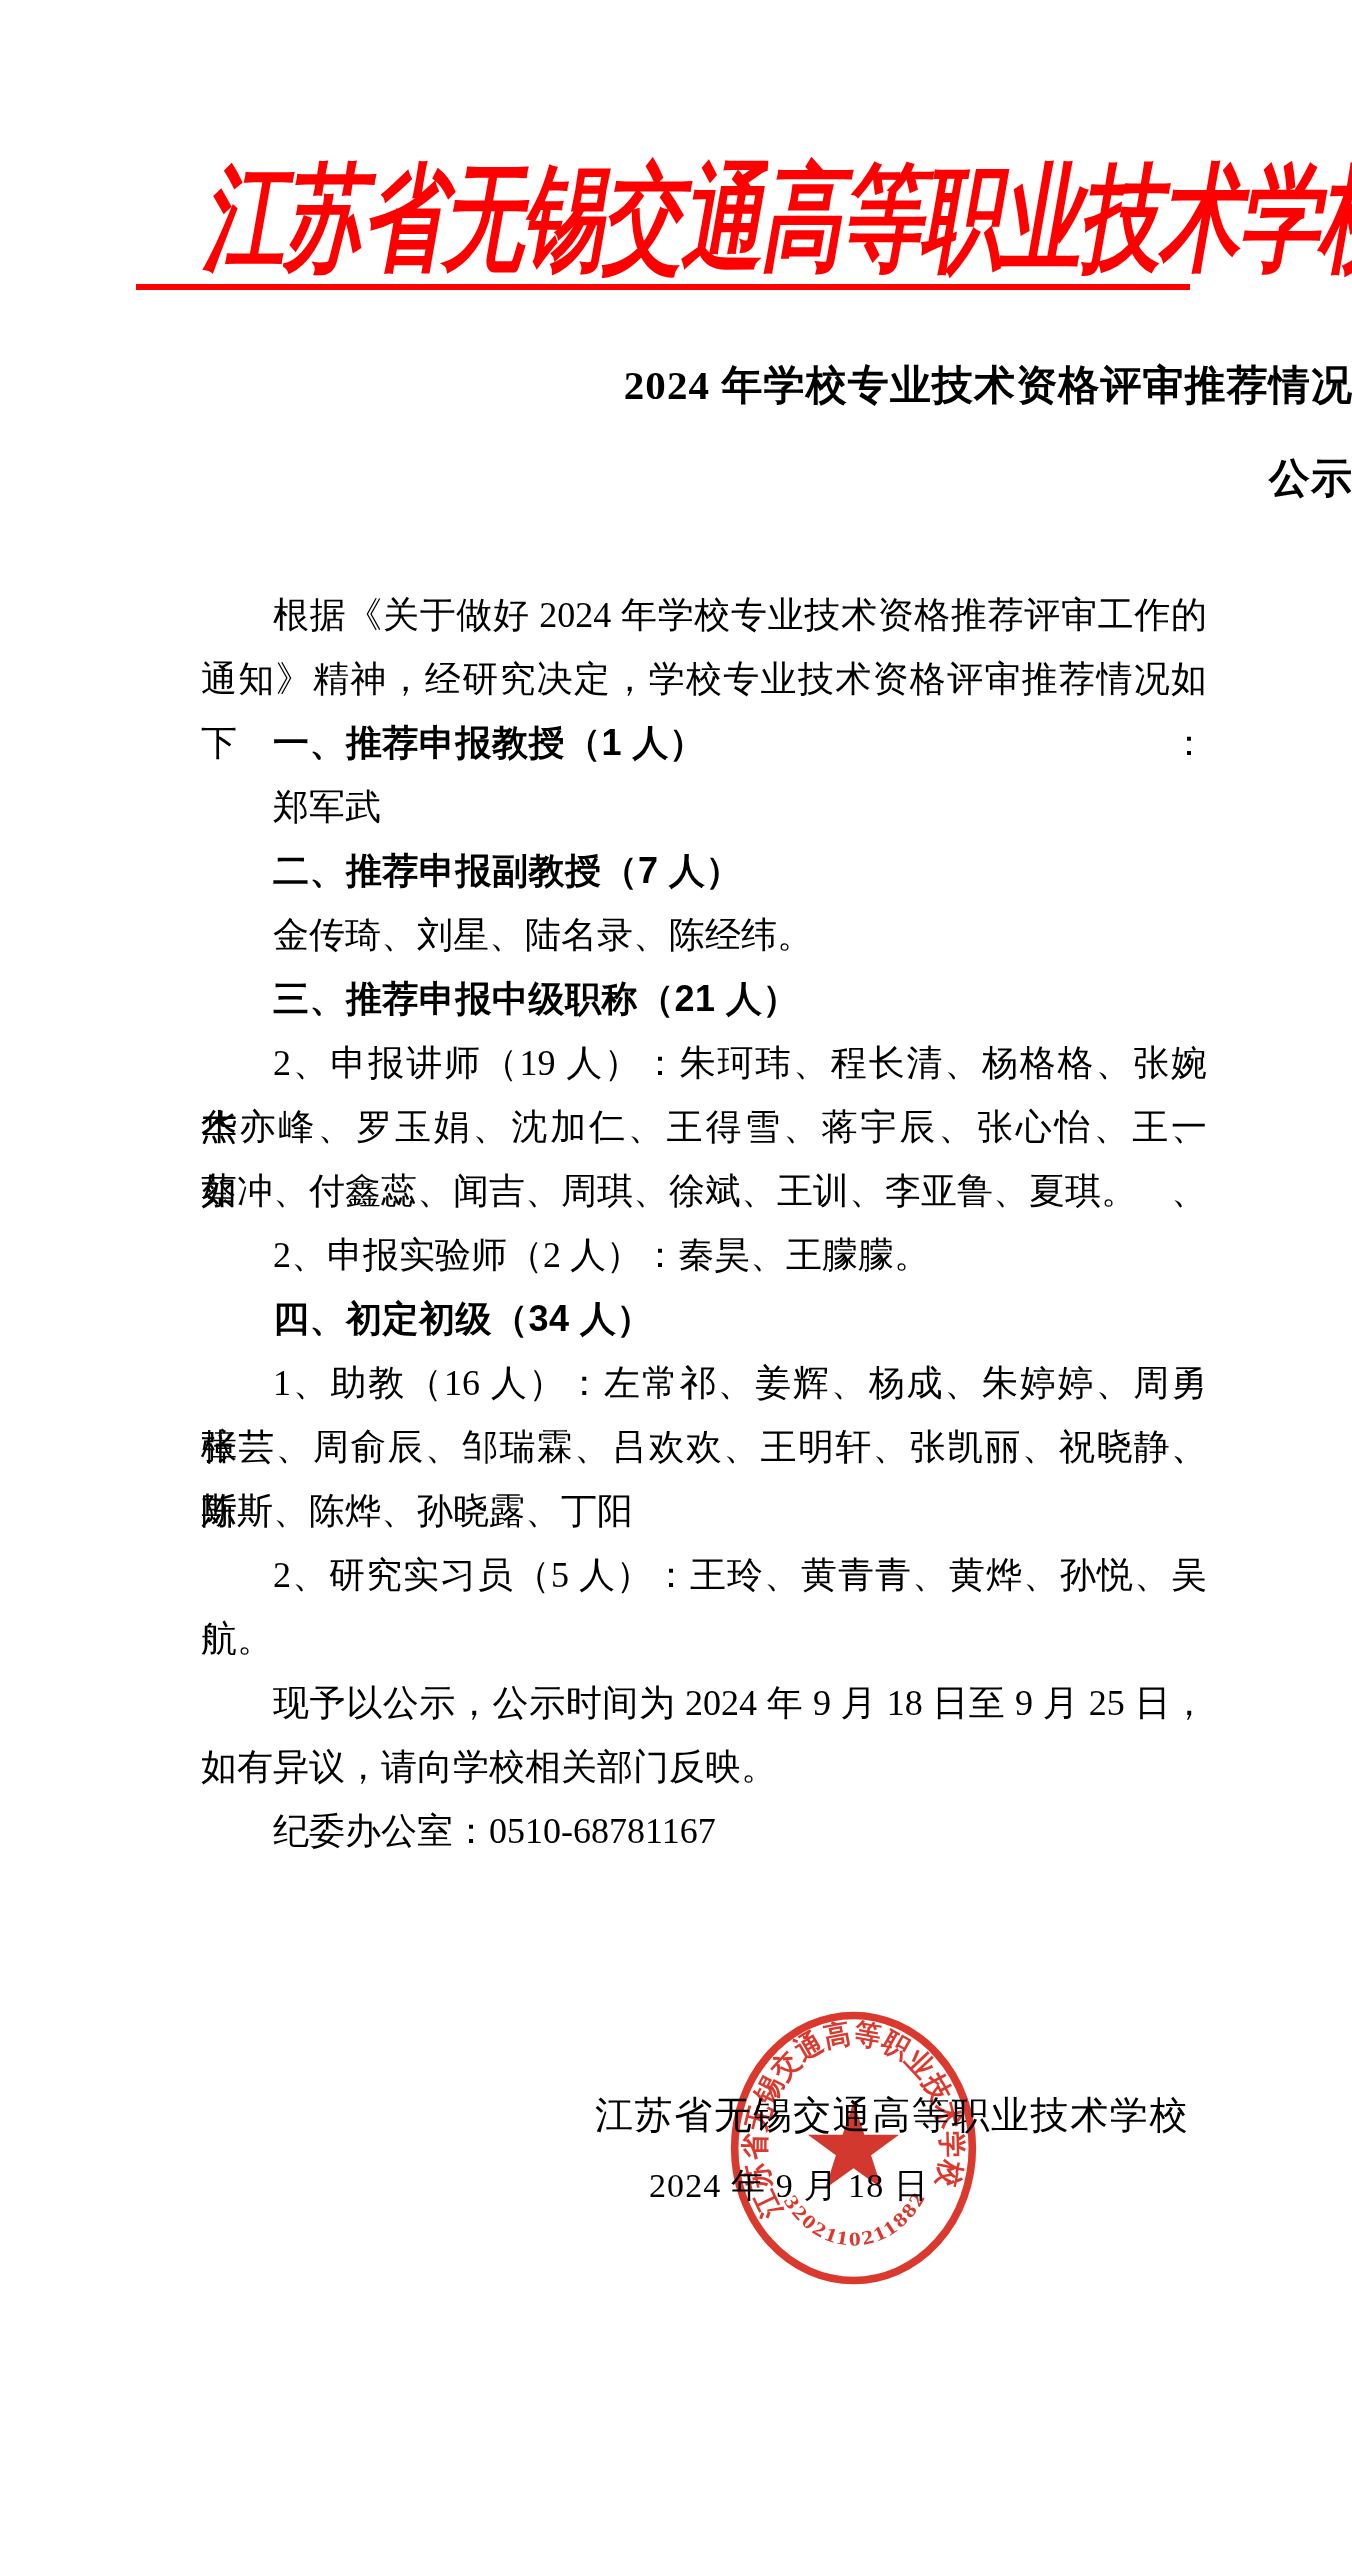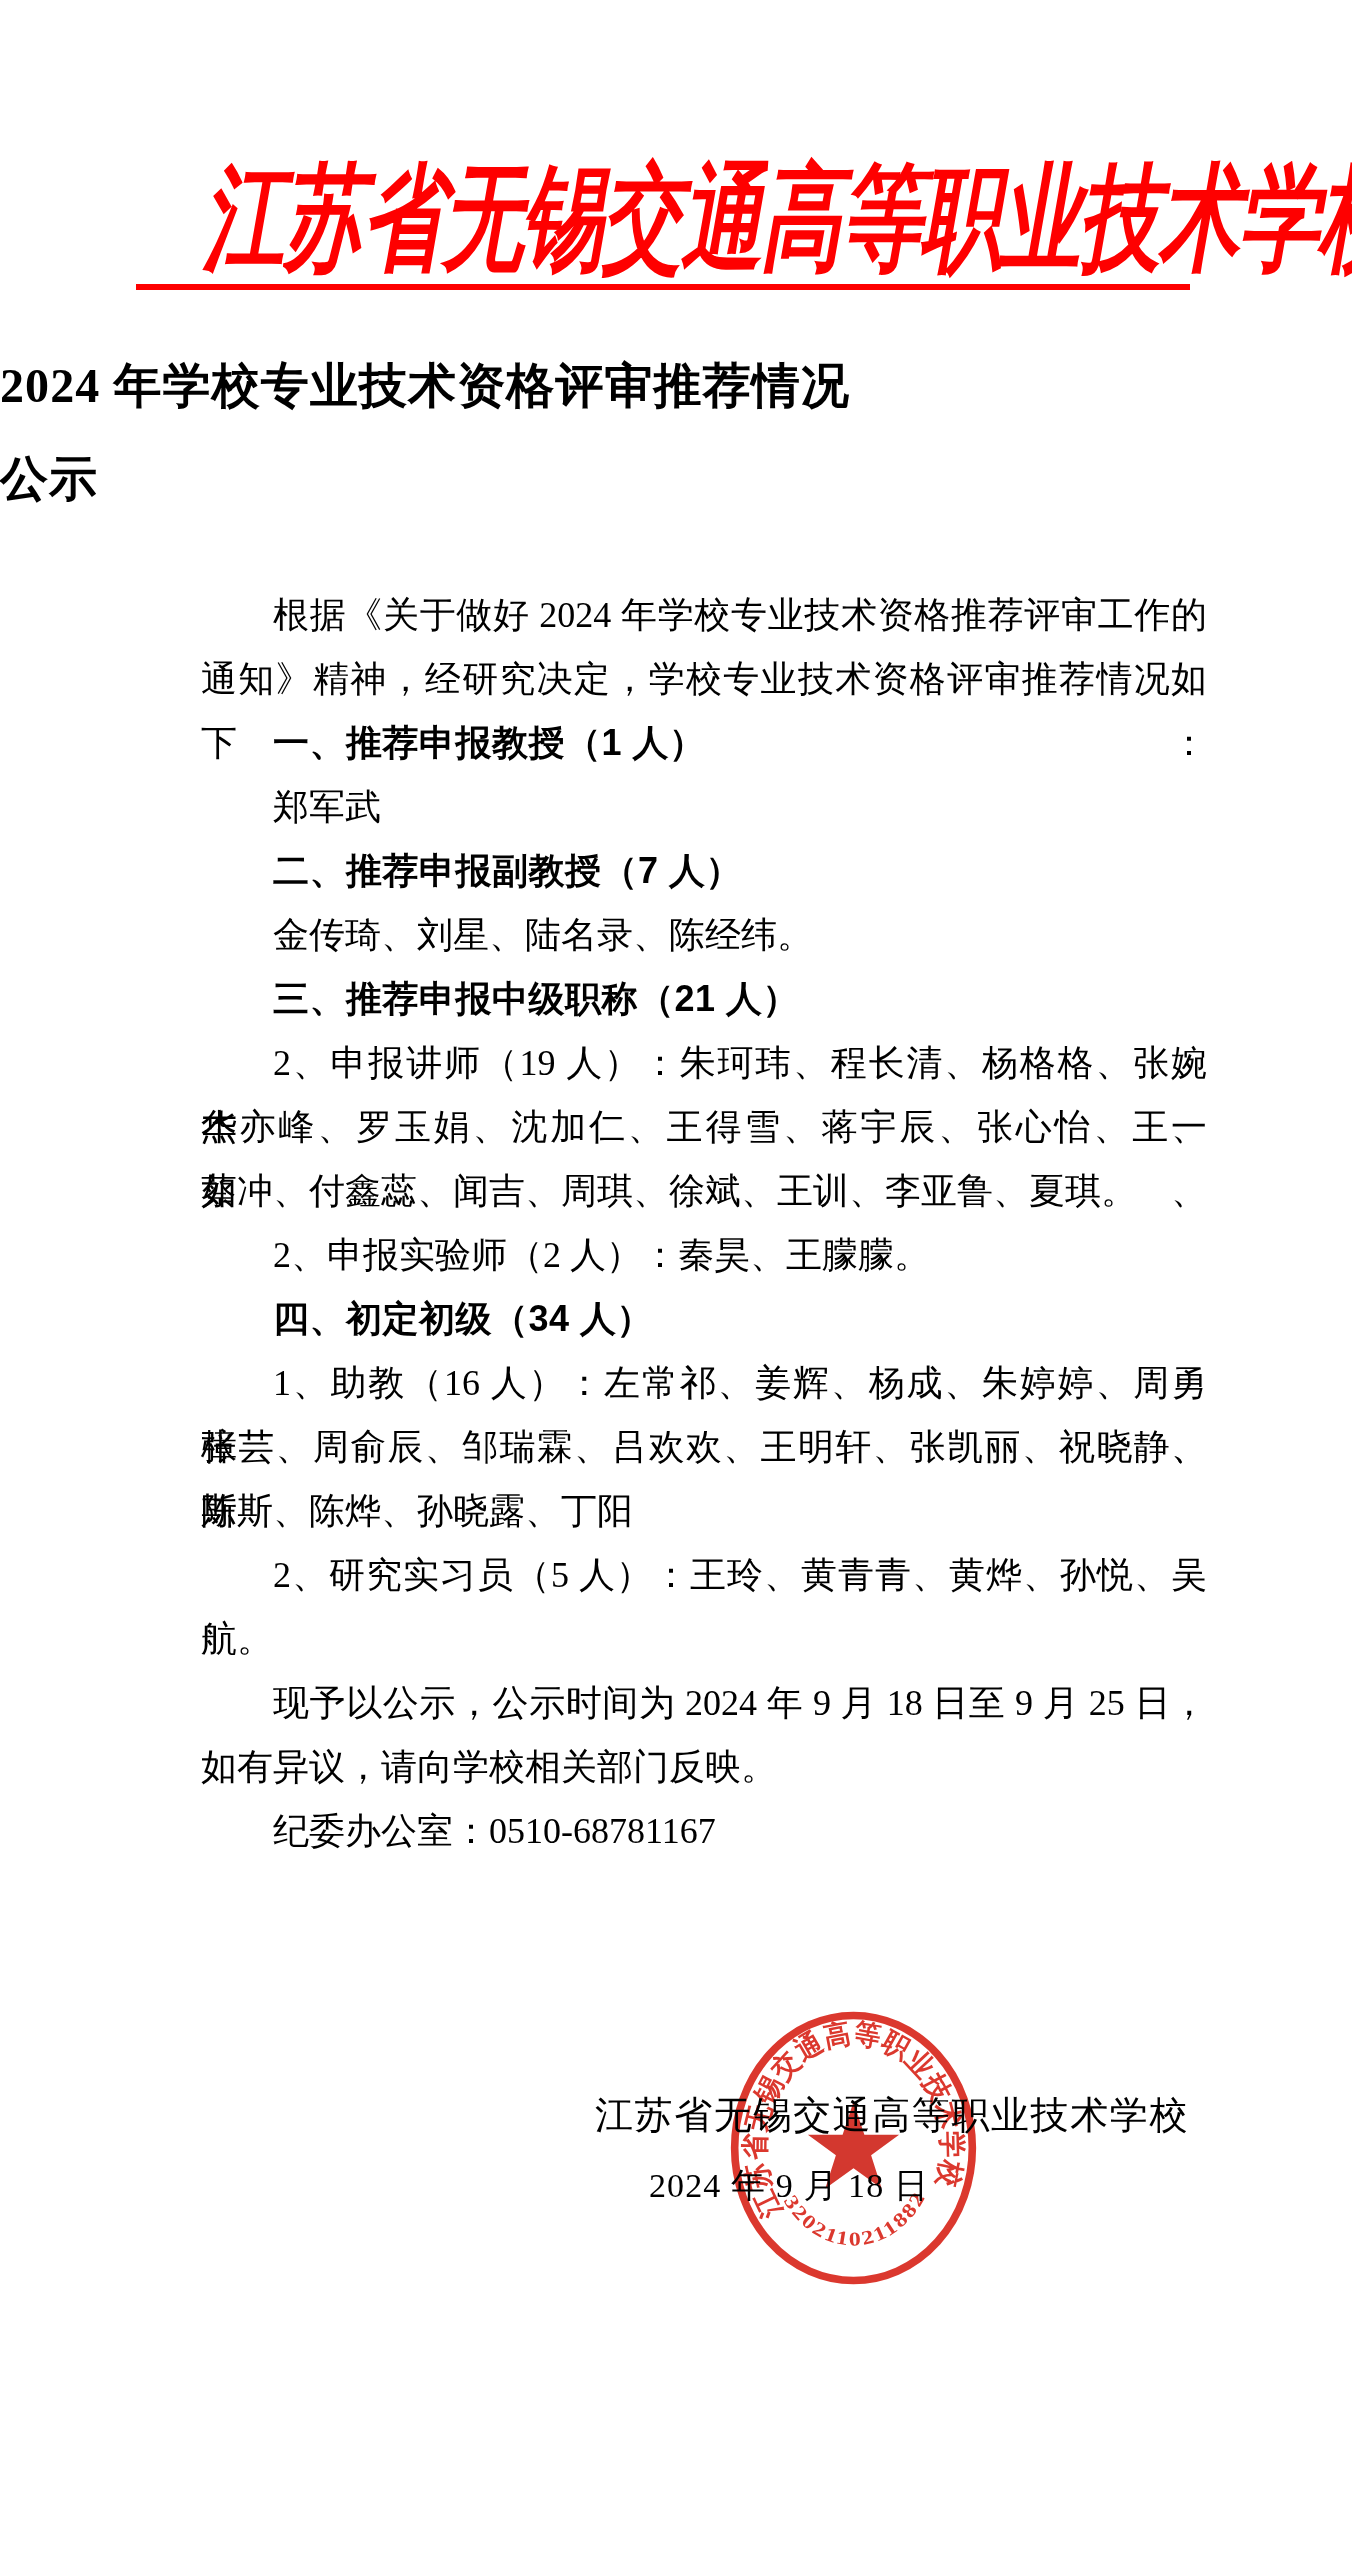--- a/index.html
+++ b/index.html
@@ -40,22 +40,22 @@
     height: 6px;
     background: #fe0000;
   }
 
   
   .doc-title {
     position: absolute;
     top: 339px;
     left: 0;
     width: 100%;
-    text-align: left;
-    font-size: 48px;
+    text-align: right;
+    font-size: 41px;
     font-weight: bold;
     line-height: 93px;
     letter-spacing: 1.1px;
   }
 
   
   .doc-body {
     position: absolute;
     top: 583px;
     left: 201px;

